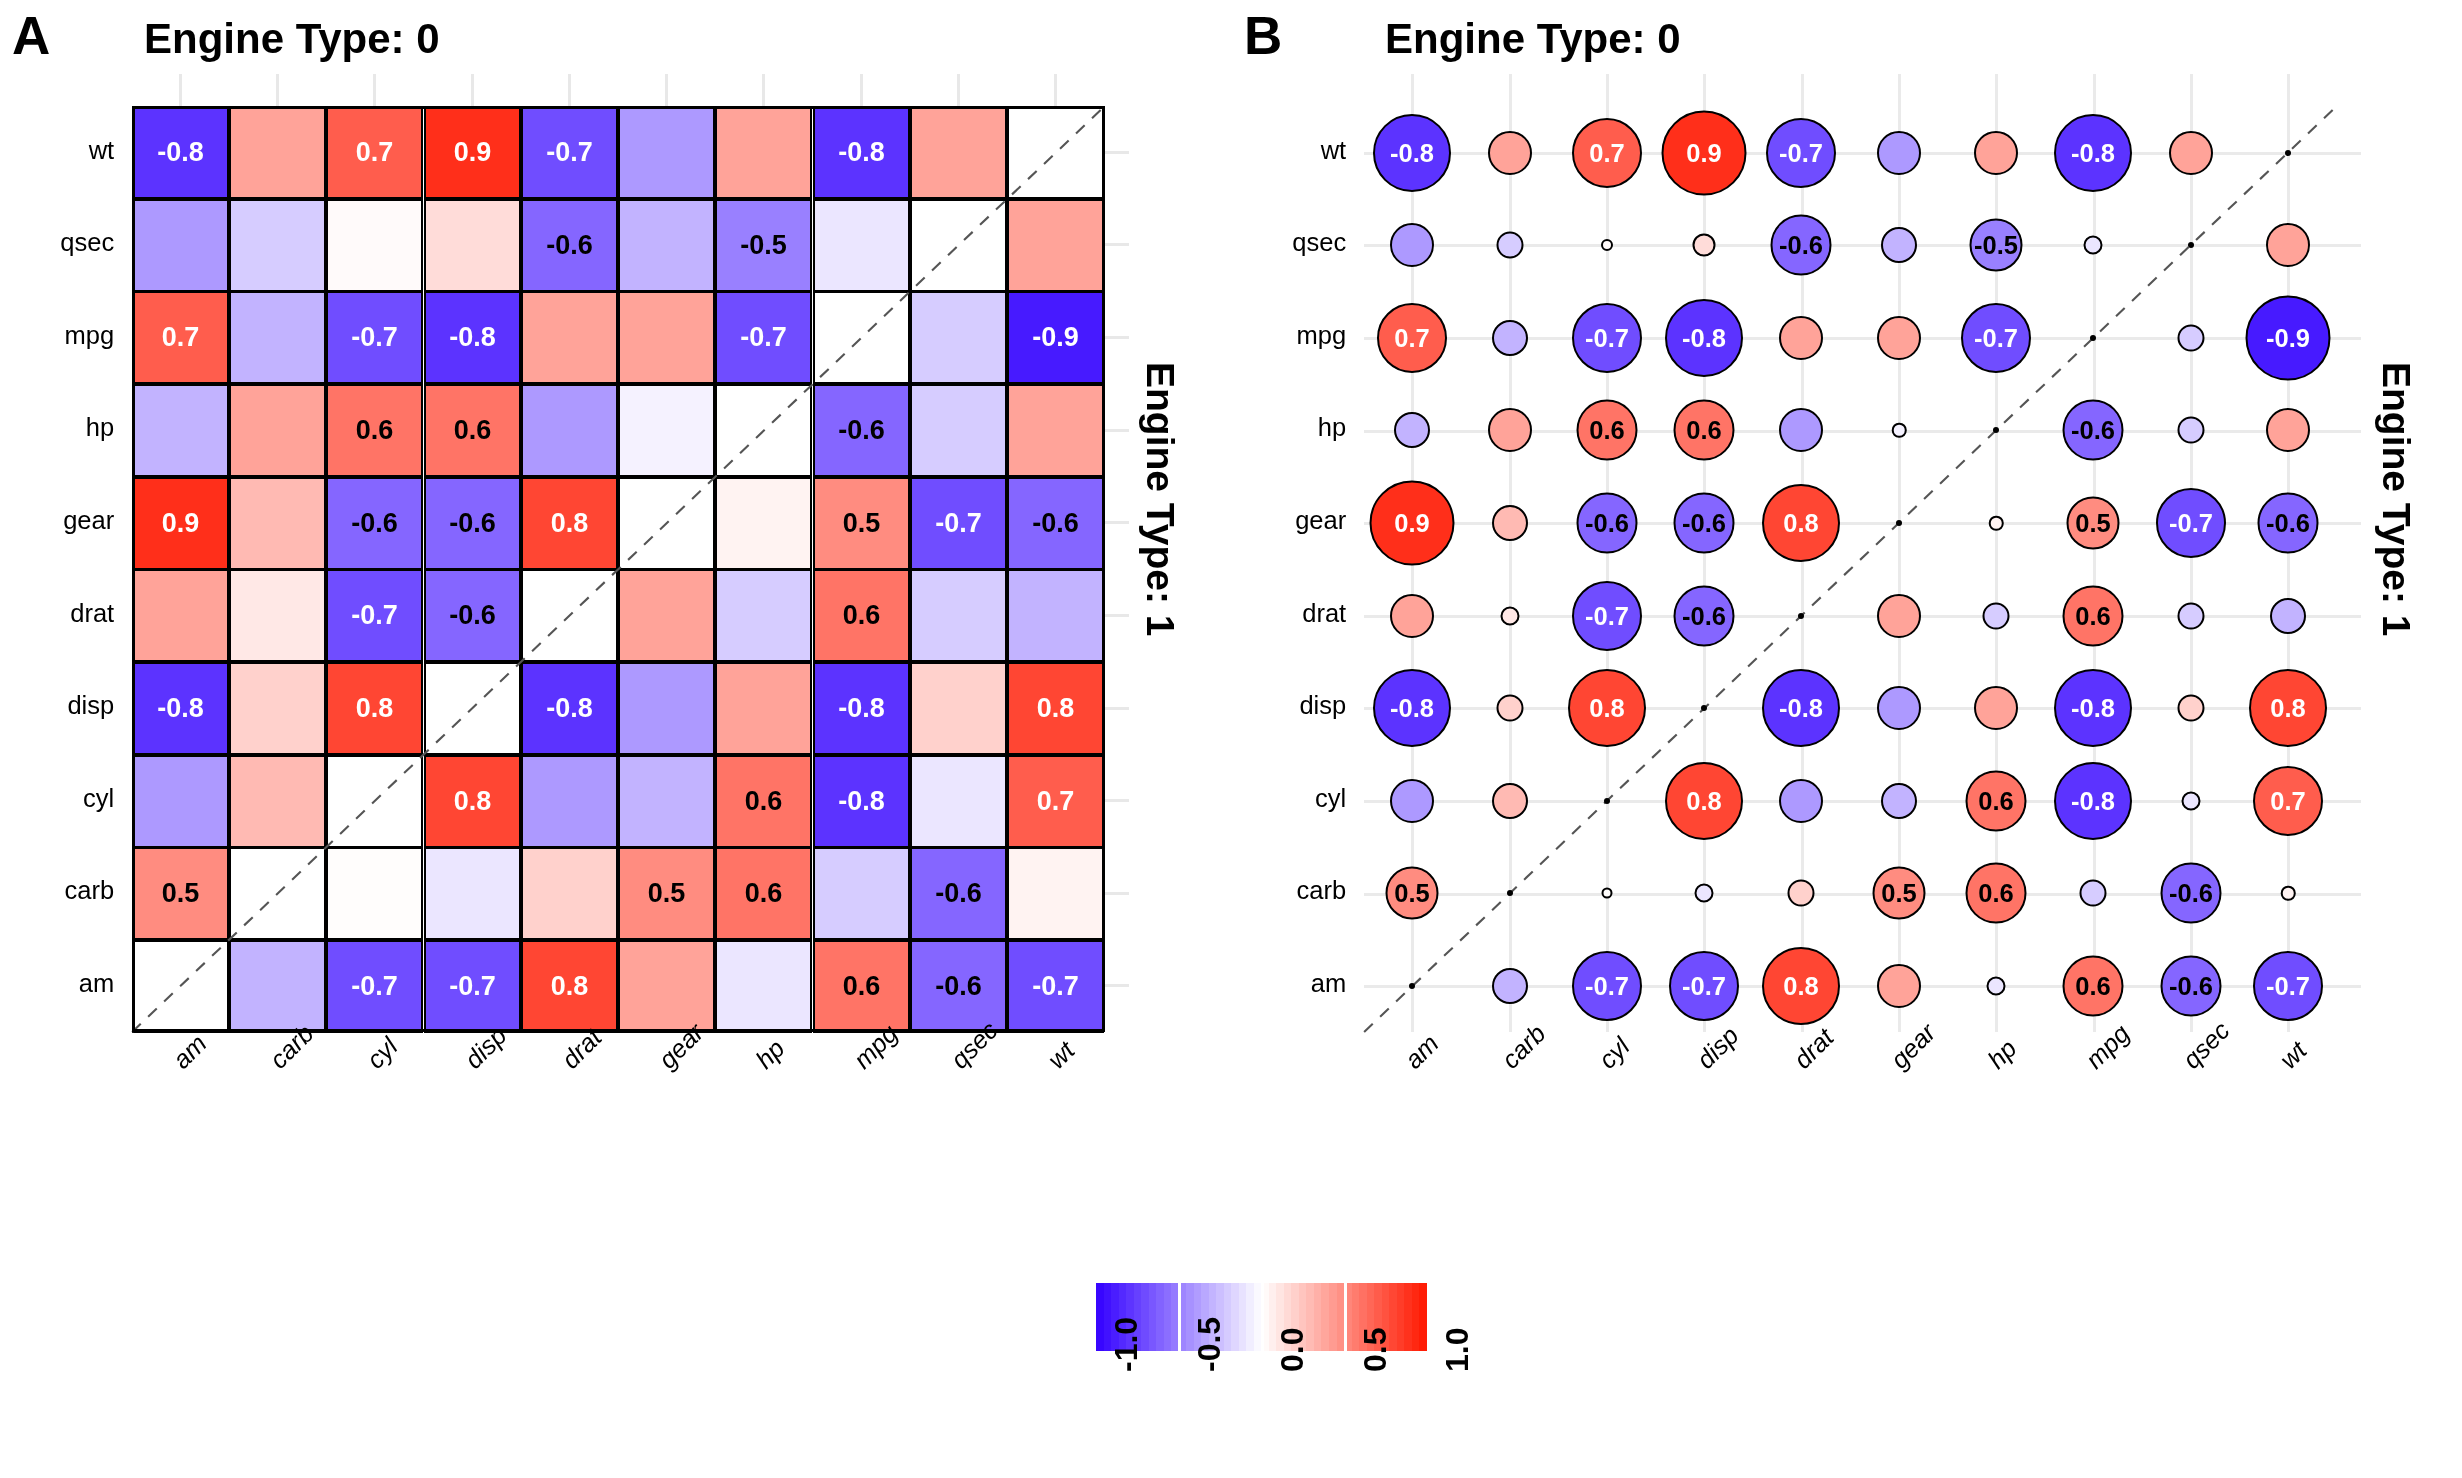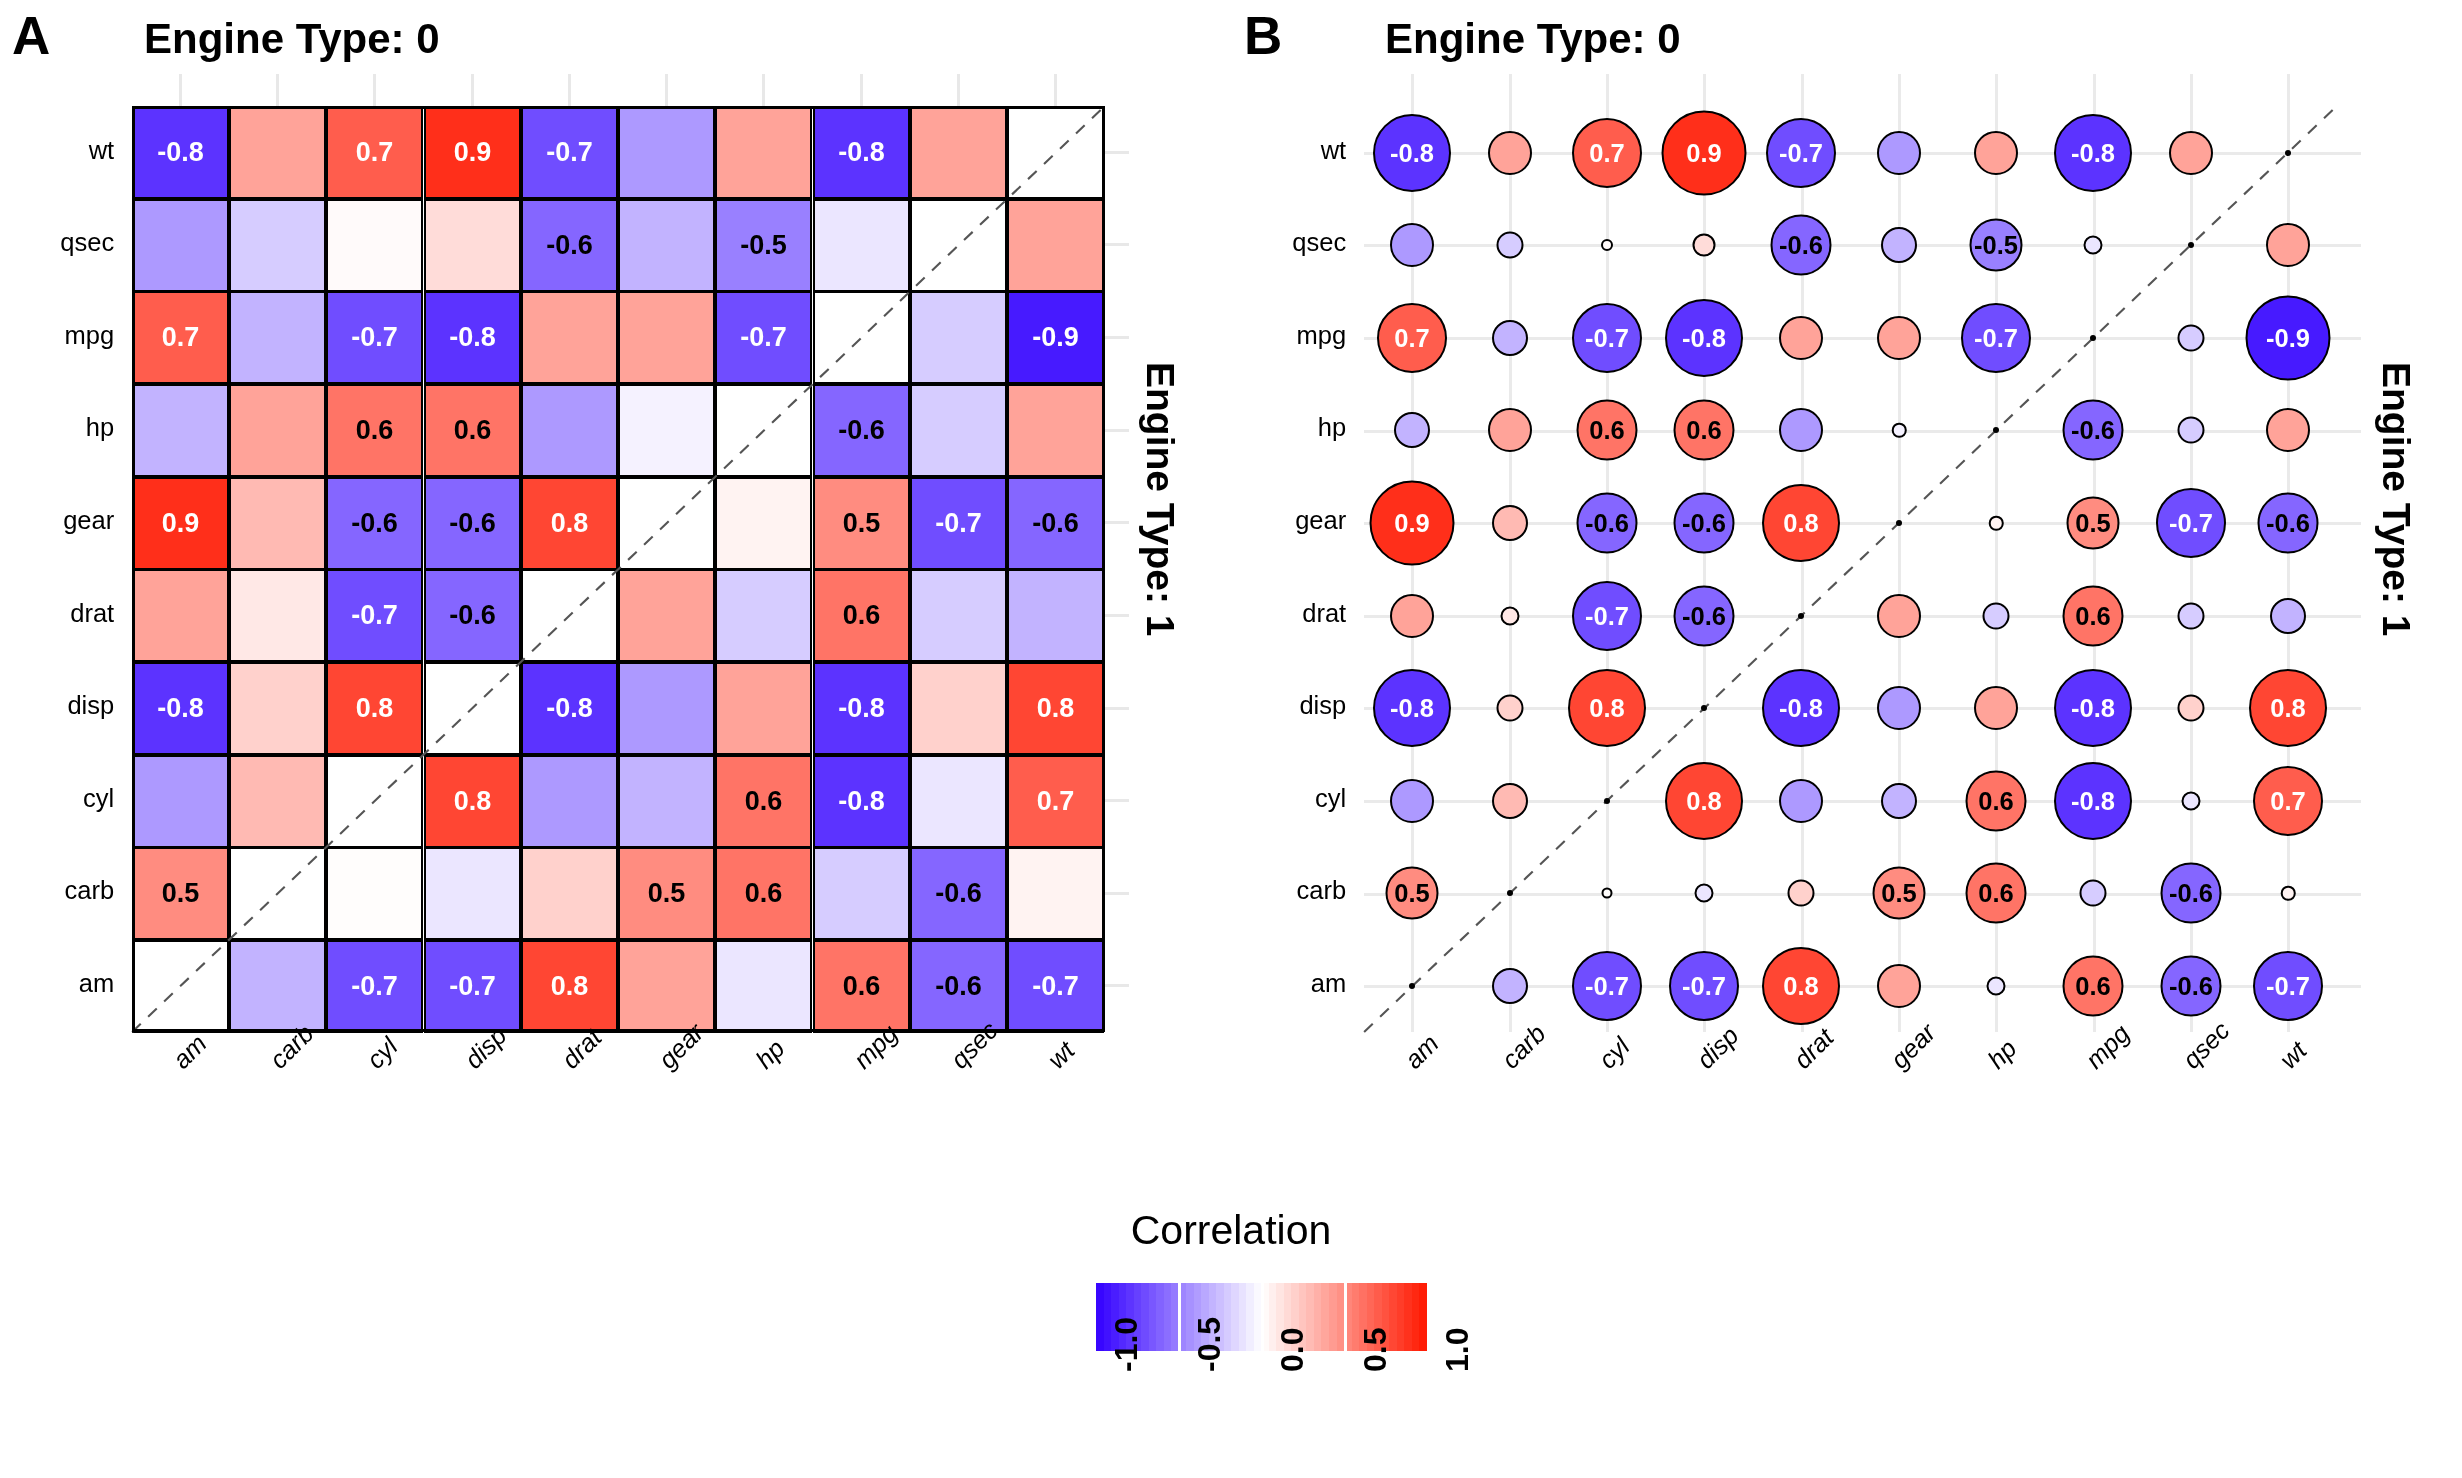--- a/index.html
+++ b/index.html
@@ -522,21 +522,20 @@
       <div class="collab" style="left:556px;top:1054px;">drat</div>
       <div class="collab" style="left:653px;top:1054px;">gear</div>
       <div class="collab" style="left:750px;top:1054px;">hp</div>
       <div class="collab" style="left:848px;top:1054px;">mpg</div>
       <div class="collab" style="left:945px;top:1054px;">qsec</div>
       <div class="collab" style="left:1042px;top:1054px;">wt</div>
     </div>
 </div>
 
 <div id="legend">
-  <div id="legend-title">Correlation</div>
   <div id="legend-bar">
       <div style="background:rgb(56,6,255);"></div>
       <div style="background:rgb(65,17,255);"></div>
       <div style="background:rgb(74,29,255);"></div>
       <div style="background:rgb(83,41,255);"></div>
       <div style="background:rgb(93,52,255);"></div>
       <div style="background:rgb(102,64,255);"></div>
       <div style="background:rgb(111,75,255);"></div>
       <div style="background:rgb(121,87,255);"></div>
       <div style="background:rgb(130,99,255);"></div>

